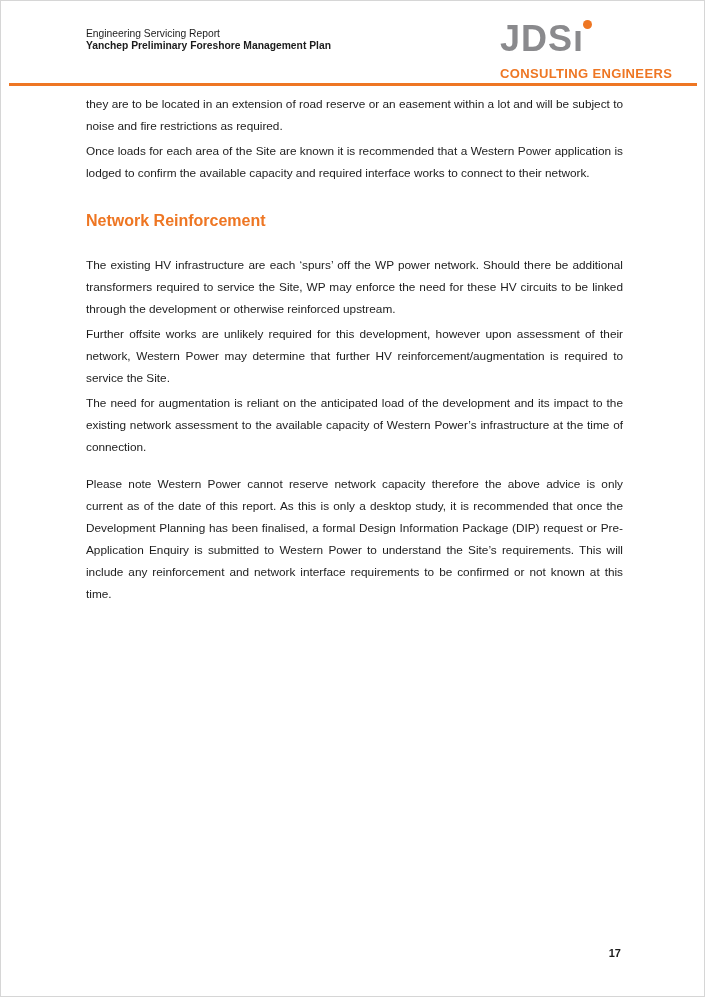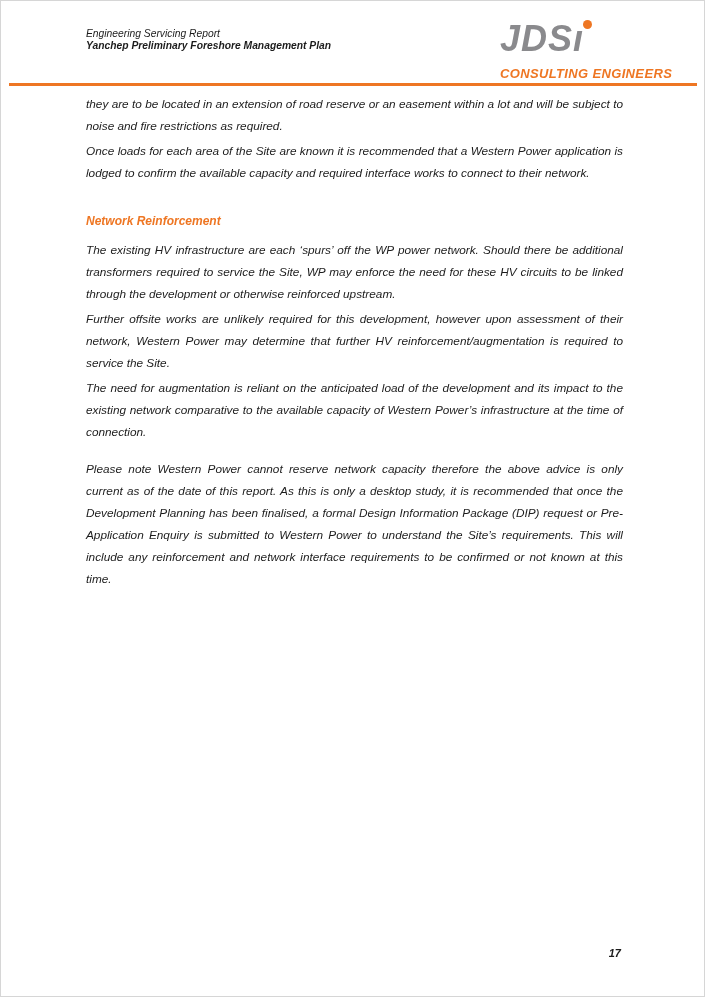--- a/index.html
+++ b/index.html
@@ -1,20 +1,20 @@
 <!DOCTYPE html>
 <html style="--accent-orange: #EE7623; --logo-gray: #8A8A8D; --text-color: #1C1C1C;"><head>
 <meta charset="utf-8">
 <style>
   :root {
     --accent-orange: #EE7623;
     --logo-gray: #8A8A8D;
     --text-color: #1C1C1C;
   }
-  * { margin: 0; padding: 0; box-sizing: border-box; font-style: italic; }
+  * { margin: 0; padding: 0; box-sizing: border-box; }
   html, body { width: 705px; height: 997px; }
   body {
     background: #ffffff;
     font-family: "Liberation Sans", "DejaVu Sans", sans-serif;
     color: var(--text-color);
   }
   .page {
     position: relative;
     width: 705px;
     height: 997px;
@@ -84,22 +84,22 @@
     font-size: 11.8px;
     line-height: 22px;
     color: var(--text-color);
   }
   .content p {
     text-align: justify;
     margin-bottom: 3px;
   }
   .section-heading {
     margin-top: 26px;
-    margin-bottom: 7px;
-    font-size: 12px;
+    margin-bottom: 22px;
+    font-size: 16px;
     font-weight: bold;
     color: var(--accent-orange);
   }
   .closing { margin-top: 15px; }
   
   .page-number {
     position: absolute;
     top: 946px;
     right: 83px;
     font-size: 11px;
@@ -125,20 +125,20 @@
   <div class="header-rule"></div>
 
   <div class="content">
     <p>they are to be located in an extension of road reserve or an easement within a lot and will be subject to noise and fire restrictions as required.</p>
     <p>Once loads for each area of the Site are known it is recommended that a Western Power application is lodged to confirm the available capacity and required interface works to connect to their network.</p>
 
     <h2 class="section-heading">Network Reinforcement</h2>
 
     <p>The existing HV infrastructure are each ‘spurs’ off the WP power network. Should there be additional transformers required to service the Site, WP may enforce the need for these HV circuits to be linked through the development or otherwise reinforced upstream.</p>
     <p>Further offsite works are unlikely required for this development, however upon assessment of their network, Western Power may determine that further HV reinforcement/augmentation is required to service the Site.</p>
-    <p>The need for augmentation is reliant on the anticipated load of the development and its impact to the existing network comparative to the available capacity of Western Power’s infrastructure at the time of connection.</p>
+    <p>The need for augmentation is reliant on the anticipated load of the development and its impact to the existing network assessment to the available capacity of Western Power’s infrastructure at the time of connection.</p>
 
     <p class="closing">Please note Western Power cannot reserve network capacity therefore the above advice is only current as of the date of this report. As this is only a desktop study, it is recommended that once the Development Planning has been finalised, a formal Design Information Package (DIP) request or Pre-Application Enquiry is submitted to Western Power to understand the Site’s requirements. This will include any reinforcement and network interface requirements to be confirmed or not known at this time.</p>
   </div>
 
   <div class="page-number">17</div>
 
 </div>
 
 </body></html>

